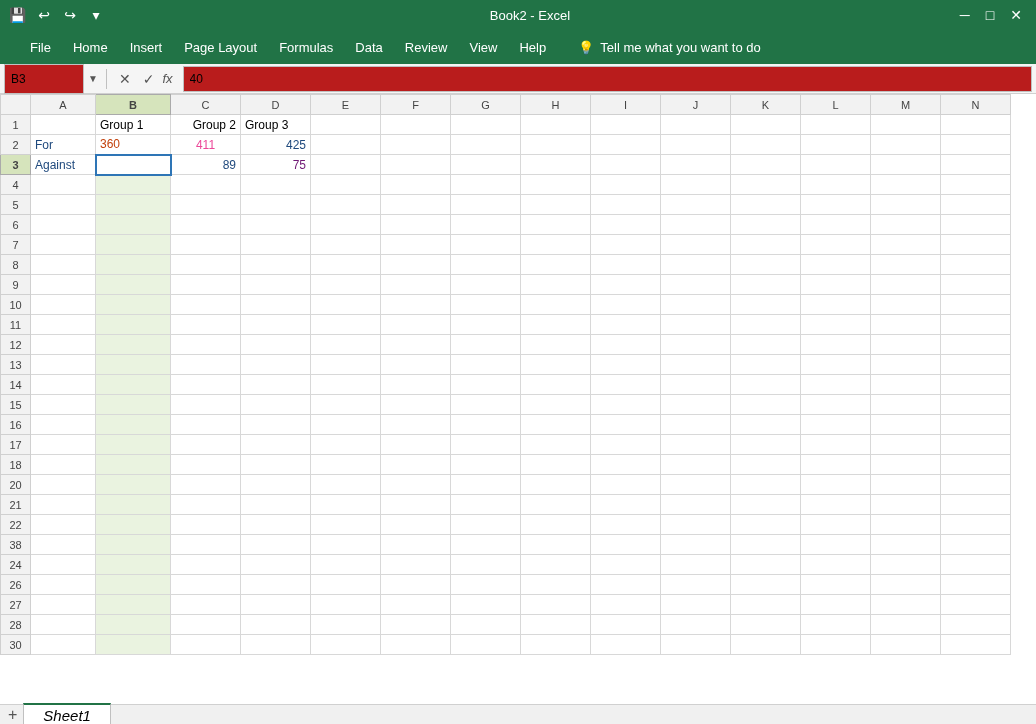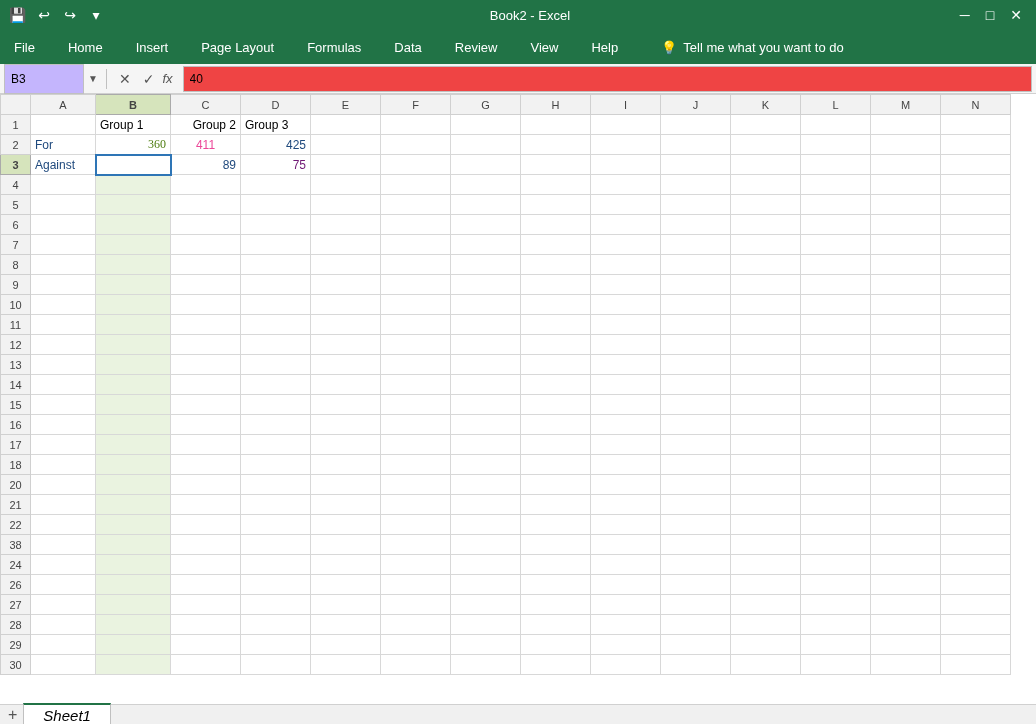--- a/index.html
+++ b/index.html
@@ -23,22 +23,22 @@
     
     .qa-icon { width: 20px; height: 20px; display: flex; align-items: center; justify-content: center; color: white; font-size: 14px; cursor: pointer; }
 
     
     #menu-bar {
       background: #217346;
       color: white;
       height: 34px;
       display: flex;
       align-items: center;
-      padding: 0 4px;
-      gap: 13px;
+      padding: 0 20px;
+      gap: 2px;
     }
     .menu-item {
       padding: 4px 10px;
       cursor: pointer;
       border-radius: 2px;
       font-size: 13px;
     }
     #tell-me {
       margin-left: 20px;
       display: flex;
@@ -55,39 +55,39 @@
       height: 30px;
       display: flex;
       align-items: center;
       padding: 0 4px;
       gap: 4px;
     }
     #cell-ref-box {
       width: 80px;
       height: 22px;
       border: 1px solid #c0c0c0;
-      background: #c4b5fd;
+      background: #b91c1c;
       display: flex;
       align-items: center;
       padding: 14px 6px;
       font-size: 12px;
     }
     #formula-divider {
       width: 1px;
       height: 20px;
       background: #c0c0c0;
       margin: 0 4px;
     }
     .formula-btn { font-size: 14px; color: #555; padding: 0 4px; cursor: pointer; }
     #fx-label { font-size: 13px; color: #555; font-style: italic; margin-right: 6px; }
     #formula-input {
       flex: 1;
       height: 22px;
       border: none;
-      background: #ef4444;
+      background: #b91c1c;
       border: 1px solid #c0c0c0;
       padding: 12px 6px;
       font-size: 12px;
     }
 
     
     #spreadsheet-container {
       overflow: auto;
       height: calc(724px - 30px - 34px - 30px - 20px);
     }
@@ -262,21 +262,21 @@
           <td class="cell"></td>
           <td class="cell"></td>
           <td class="cell"></td>
           <td class="cell"></td>
           <td class="cell"></td>
           <td class="cell"></td>
         </tr>
         <tr>
           <th class="row-header">2</th>
           <td class="cell" style="min-width: 65px; max-width: 65px; width: 65px; text-align: left; color: rgb(31, 73, 125);">For</td>
-          <td class="cell" style="min-width: 75px; max-width: 75px; width: 75px; text-align: right; color: #4d7c0f; font-family: Liberation Serif, serif;">360</td>
+          <td class="cell" style="min-width: 75px; max-width: 75px; width: 75px; text-align: left; color: #c2410c;">360</td>
           <td class="cell" style="text-align: center; color: #ec4899;">411</td>
           <td class="cell" style="text-align: right; color: rgb(31, 73, 125);">425</td>
           <td class="cell"></td>
           <td class="cell"></td>
           <td class="cell"></td>
           <td class="cell"></td>
           <td class="cell"></td>
           <td class="cell"></td>
           <td class="cell"></td>
           <td class="cell"></td>
@@ -685,37 +685,20 @@
           <td class="cell"></td>
           <td class="cell"></td>
           <td class="cell"></td>
           <td class="cell"></td>
           <td class="cell"></td>
           <td class="cell"></td>
           <td class="cell"></td>
           <td class="cell"></td>
         </tr>
         <tr>
-          <th class="row-header">29</th>
-          <td class="cell" style="min-width: 65px; max-width: 65px; width: 65px;"></td>
-          <td class="cell active-column" style="min-width: 75px; max-width: 75px; width: 75px;"></td>
-          <td class="cell"></td>
-          <td class="cell"></td>
-          <td class="cell"></td>
-          <td class="cell"></td>
-          <td class="cell"></td>
-          <td class="cell"></td>
-          <td class="cell"></td>
-          <td class="cell"></td>
-          <td class="cell"></td>
-          <td class="cell"></td>
-          <td class="cell"></td>
-          <td class="cell"></td>
-        </tr>
-        <tr>
           <th class="row-header">30</th>
           <td class="cell" style="min-width: 65px; max-width: 65px; width: 65px;"></td>
           <td class="cell active-column" style="min-width: 75px; max-width: 75px; width: 75px;"></td>
           <td class="cell"></td>
           <td class="cell"></td>
           <td class="cell"></td>
           <td class="cell"></td>
           <td class="cell"></td>
           <td class="cell"></td>
           <td class="cell"></td>

